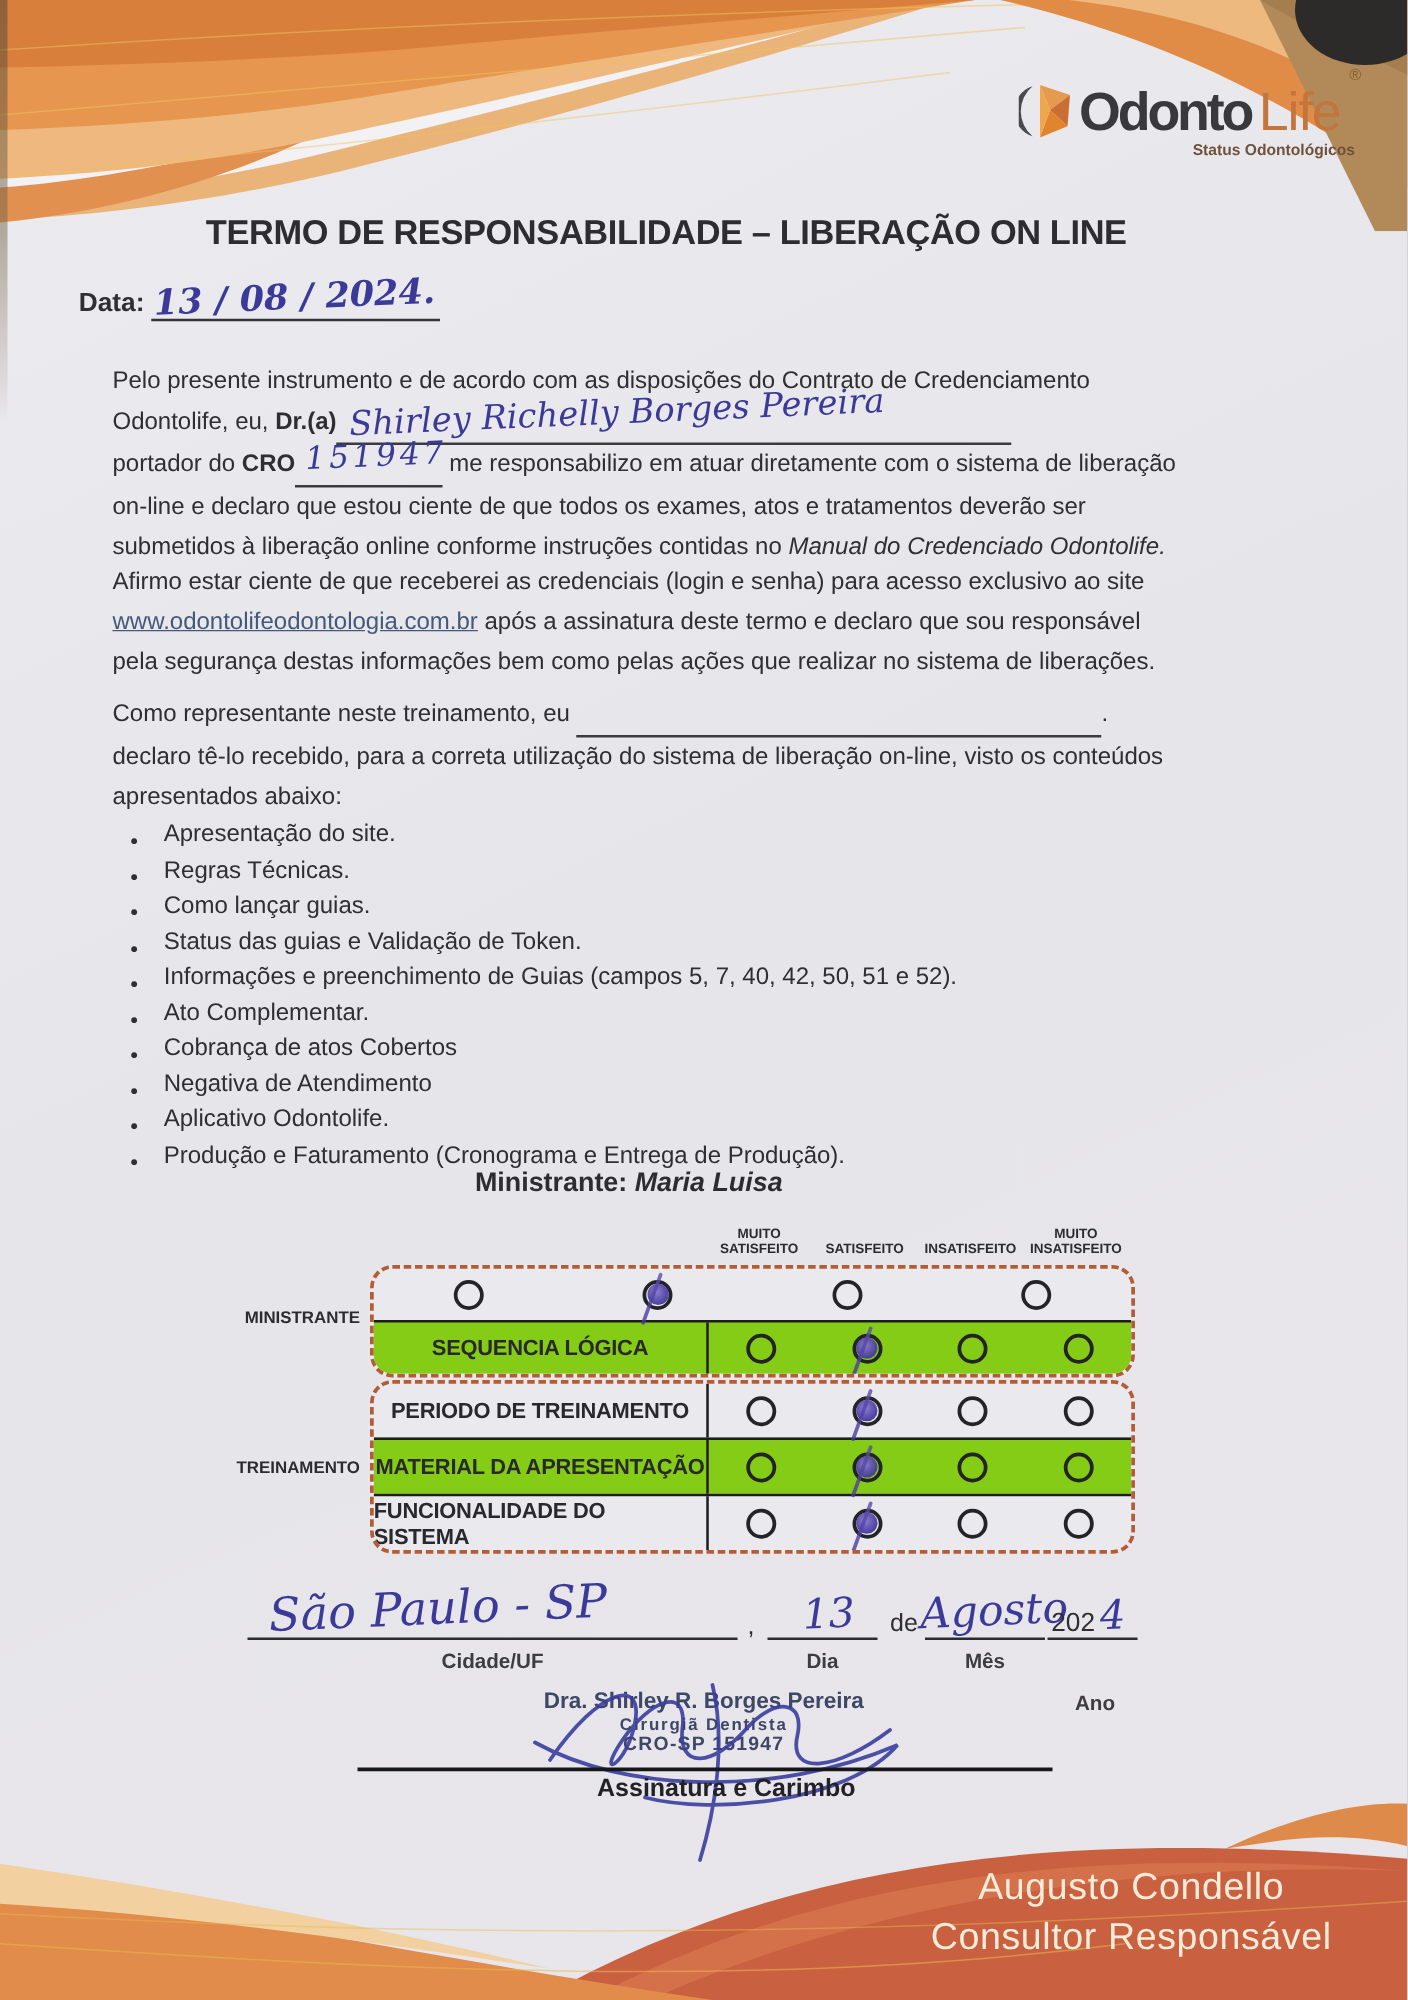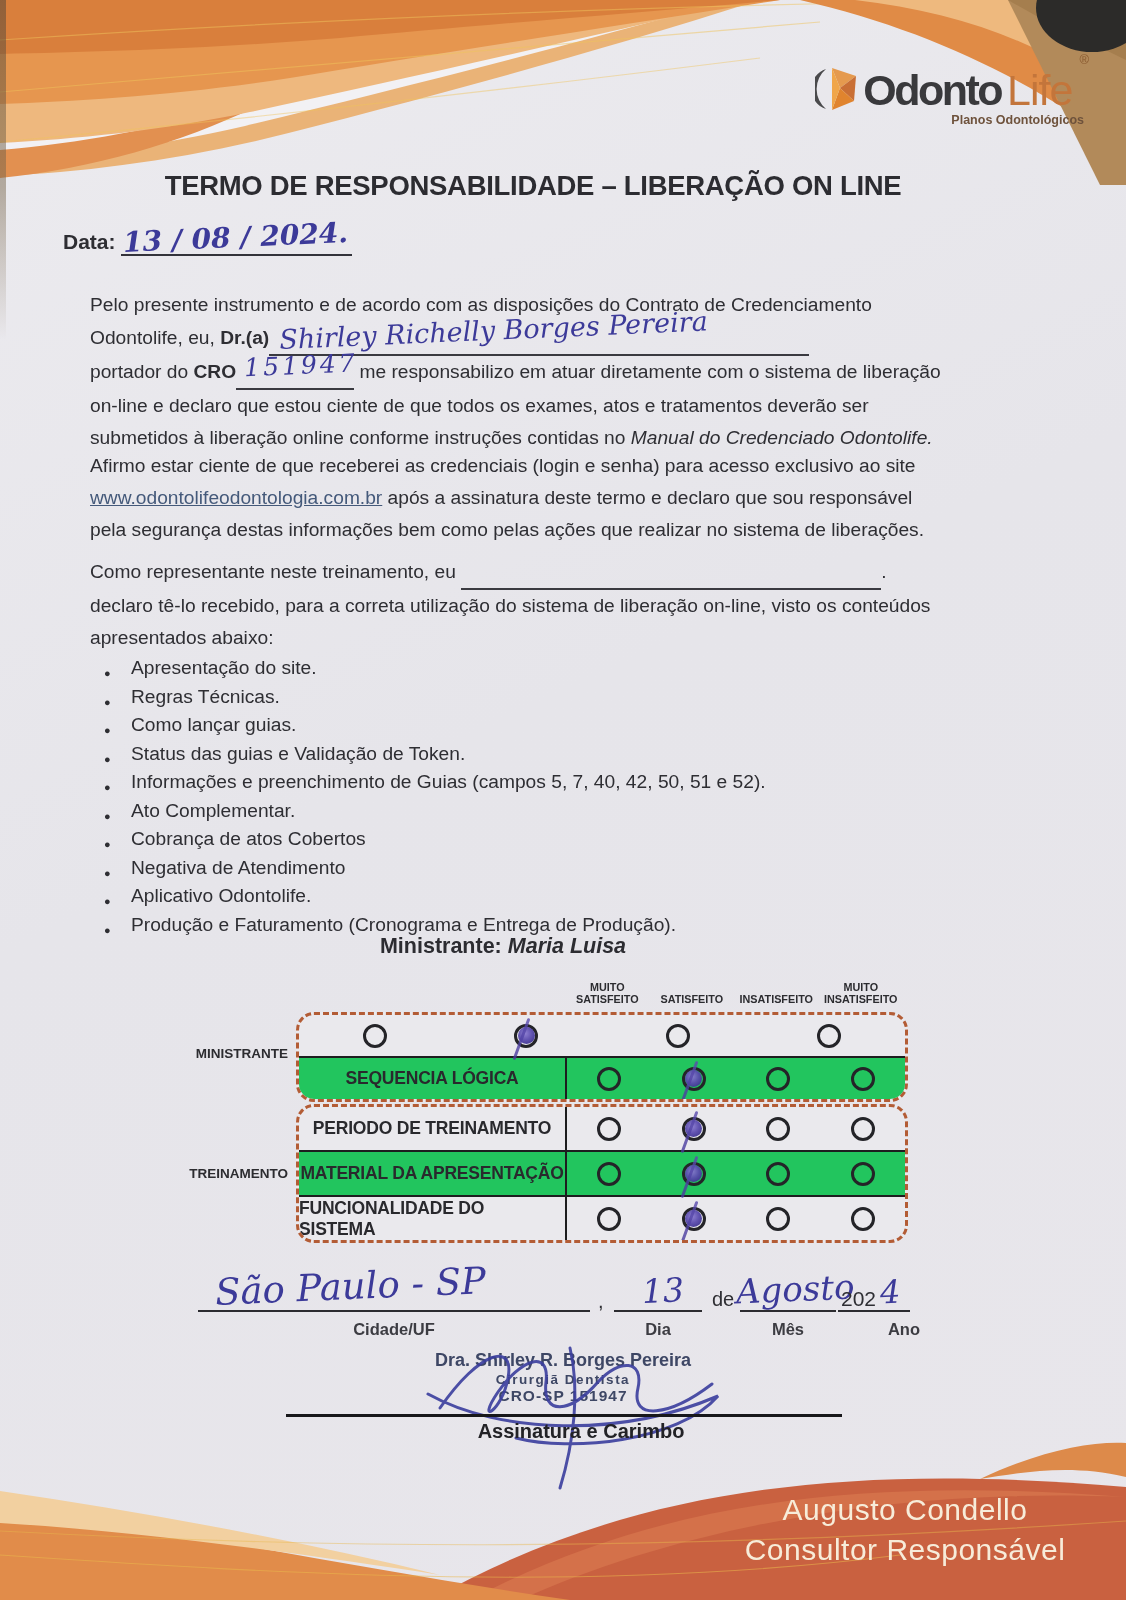--- a/index.html
+++ b/index.html
@@ -58,21 +58,21 @@
             display:grid;grid-template-columns:repeat(4,1fr);align-items:end;
             text-align:center;font-size:10.8px;font-weight:700;line-height:1.18;
             color:#2c2c30;padding-bottom:5px;}
   .svy-box{position:absolute;left:296px;width:606px;border:3.5px dashed #b35c35;
            border-radius:18px;overflow:hidden;background:#eae9ed;}
   .box1{top:1012px;}
   .box2{top:1104px;}
   .svy-row{display:flex;align-items:stretch;height:41px;}
   .box2 .svy-row{height:43px;}
   .svy-row + .svy-row{border-top:2.5px solid #1d1d1f;}
-  .svy-row.peach{background:#22c55e;}
+  .svy-row.peach{background:#84cc16;}
   .svy-label{flex:0 0 266px;display:flex;align-items:center;justify-content:center;
              font-weight:700;font-size:17.5px;letter-spacing:-0.2px;
              border-right:2.5px solid #1d1d1f;color:#29292d;}
   .svy-cells{flex:1;display:grid;grid-template-columns:repeat(4,1fr);}
   .cell{display:flex;align-items:center;justify-content:center;position:relative;}
   .circle{width:24px;height:24px;border:3px solid #242428;border-radius:50%;position:relative;box-sizing:border-box;}
   .circle.marked::before{content:"";position:absolute;inset:0.5px;border-radius:50%;
       background:radial-gradient(circle at 42% 38%,#8a7bd0 0%,#5b4cae 45%,#3e3390 80%);opacity:.95;}
   .circle.marked::after{content:"";position:absolute;left:3px;top:-10px;width:3px;height:44px;
       background:linear-gradient(#5b4cae,#47399c);transform:rotate(20deg);border-radius:3px;opacity:.8;}
@@ -134,21 +134,21 @@
         <path d="M11,3 A21,21 0 0 0 11,43 A26,26 0 0 1 11,3 Z" fill="#4a4a4c"></path>
         <polygon points="17,2 41,10 25,22" fill="#e59a4e"></polygon>
         <polygon points="25,22 41,10 39,35" fill="#c96f35"></polygon>
         <polygon points="17,44 25,22 39,35" fill="#e0842e"></polygon>
         <polygon points="17,2 25,22 17,44" fill="#f0a64a"></polygon>
       </svg>
       <span class="logo-odonto">Odonto</span>
         <span class="logo-life">Life</span>
         <span class="logo-reg">®</span>
     </div>
-    <div class="logo-tag">Planos Odontológicos</div>
+    <div class="logo-tag">Status Odontológicos</div>
   </div>
 
   <div class="doc-title">TERMO DE RESPONSABILIDADE – LIBERAÇÃO ON LINE</div>
 
   <div class="data-row">
     <span>Data:</span>
     <span class="data-fill"><span class="hand data-hand">13 / 08 / 2024.</span></span>
   </div>
 
   <div class="para" style="top:289px;">
@@ -294,21 +294,21 @@
   <span class="printed" style="left:712px;top:1288px;">de</span>
   <div class="uline" style="left:740px;top:1310px;width:96px;"></div>
   <span class="hand" style="position:absolute;left:736px;top:1272px;font-size:34px;">Agosto</span>
   <span class="printed" style="left:841px;top:1287px;font-size:21px;">202</span>
   <span class="hand" style="position:absolute;left:880px;top:1276px;font-size:32px;">4</span>
   <div class="uline" style="left:838px;top:1310px;width:72px;"></div>
 
   <span class="close-lbl" style="left:198px;width:392px;">Cidade/UF</span>
   <span class="close-lbl" style="left:614px;width:88px;">Dia</span>
   <span class="close-lbl" style="left:740px;width:96px;">Mês</span>
-  <span class="close-lbl" style="left:868px;width:72px;">Ano</span>
+  <span class="close-lbl" style="left:840px;width:72px;margin-top:34px;">Ano</span>
 
   <div class="stamp">
     <div class="s1">Dra. Shirley R. Borges Pereira</div>
     <div class="s2">Cirurgiã Dentista</div>
     <div class="s3">CRO-SP 151947</div>
   </div>
 
   <svg class="signature" width="330" height="170" viewBox="0 0 330 170">
     <g stroke="#3b3e9e" stroke-width="3" fill="none" stroke-linecap="round" opacity="0.9">
       <path d="M20,78 C60,20 95,12 88,48 C82,82 55,96 78,62 C100,30 130,18 126,52 C122,86 150,84 178,52 C200,28 224,30 218,58 C210,92 250,86 292,54"></path>

